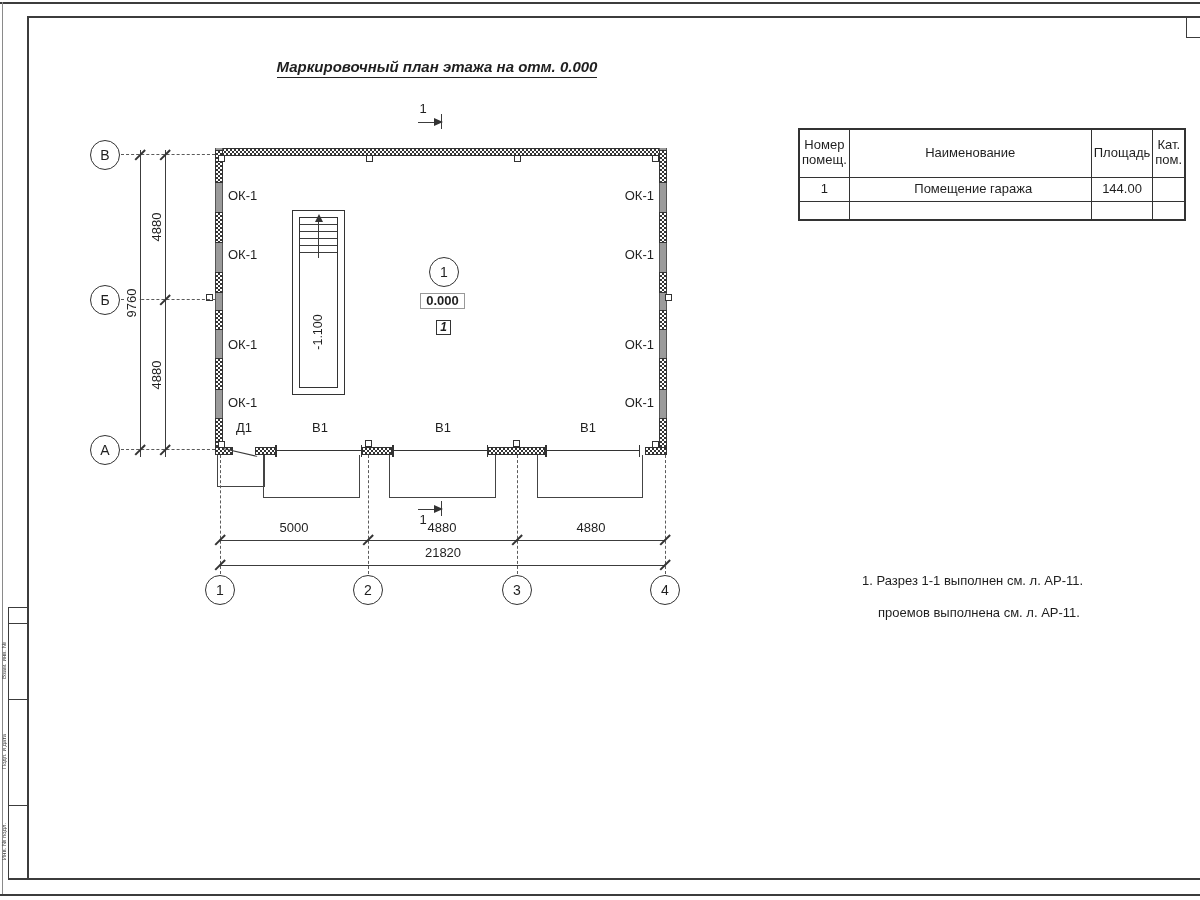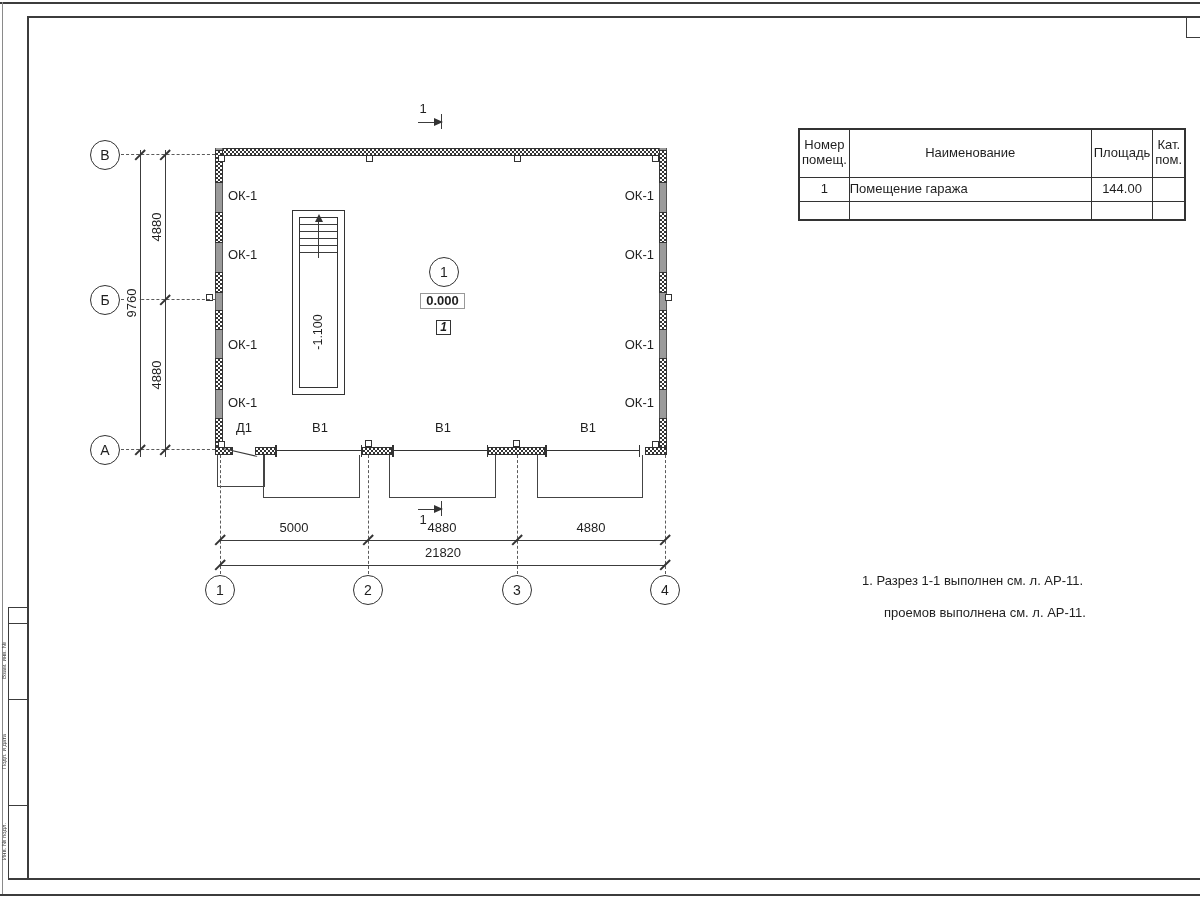--- a/index.html
+++ b/index.html
@@ -26,21 +26,21 @@
   .arrowhead-r{position:absolute;width:0;height:0;border-top:4.5px solid transparent;
                border-bottom:4.5px solid transparent;border-left:9px solid #333;}
   .arrowhead-u{position:absolute;width:0;height:0;border-left:4px solid transparent;
                border-right:4px solid transparent;border-bottom:8px solid #333;}
   .title{position:absolute;font-size:15px;font-style:italic;font-weight:bold;text-align:center;}
   .title span{display:inline-block;border-bottom:1.3px solid #222;padding-bottom:2px;}
   #schedule{position:absolute;left:798px;top:128px;border-collapse:collapse;table-layout:fixed;
             font-size:13px;background:#fff;border:2px solid #333;}
   #schedule th,#schedule td{border:1.2px solid #333;font-weight:normal;text-align:center;
             padding:0 2px;line-height:1.15;overflow:hidden;}
-  #schedule .cl{text-align:left;padding-left:0;}
+  #schedule .cl{text-align:center;padding-left:8px;}
   .note{position:absolute;font-size:13px;line-height:16px;white-space:nowrap;}
   .stamp-label{position:absolute;transform:rotate(-90deg);font-size:6px;color:#444;
                width:70px;text-align:center;line-height:7px;}
   .marker-box{position:absolute;box-sizing:border-box;display:flex;align-items:flex-end;justify-content:center;font-weight:bold;}
 </style>
 </head>
 <body>
 
 <div id="sheet">
 
@@ -54,20 +54,23 @@
 
   <div class="ln" style="left:8px;top:607px;width:1px;height:272px;"></div>
   <div class="ln" style="left:8px;top:607px;width:20px;height:1px;"></div>
   <div class="ln" style="left:8px;top:623px;width:20px;height:1px;"></div>
   <div class="ln" style="left:8px;top:699px;width:20px;height:1px;"></div>
   <div class="ln" style="left:8px;top:805px;width:20px;height:1px;"></div>
   <div class="stamp-label" style="left:-31px;top:657px;">Взам. инв. №</div>
   <div class="stamp-label" style="left:-31px;top:748px;">Подп. и дата</div>
   <div class="stamp-label" style="left:-31px;top:838px;">Инв. № подл.</div>
 
+  <div class="title" style="left:257px;top:58px;width:360px;">
+    <span>Маркировочный план этажа на отм. 0.000</span>
+  </div>
 
   <table id="schedule">
     <colgroup>
         <col style="width:50px;">
         <col style="width:242px;">
         <col style="width:60px;">
         <col style="width:32px;">
       </colgroup>
     <tbody>
         <tr style="height:48px;padding-left:13px;">
@@ -85,21 +88,21 @@
     <tr style="height:19px;">
       <td></td>
       <td></td>
       <td></td>
       <td></td>
     </tr>
   </tbody>
     </table>
 
   <div class="note" style="left:862px;top:573px;">1. Разрез 1-1 выполнен см. л. АР-11.</div>
-  <div class="note" style="left:878px;top:605px;margin-left:6px;">проемов выполнена см. л. АР-11.</div>
+  <div class="note" style="left:878px;top:605px;">проемов выполнена см. л. АР-11.</div>
 
   <div class="stipple" style="left:215px;top:148px;width:452px;height:8px;"></div>
   <div class="wall-gray" style="left:215px;top:148px;width:8px;height:307px;border-left:1px solid #555;border-right:1px solid #555;"></div>
   <div class="wall-gray" style="left:659px;top:148px;width:8px;height:307px;border-left:1px solid #555;border-right:1px solid #555;"></div>
 
   <div class="stipple" style="left:215px;top:150px;width:8px;height:33px;"></div>
   <div class="stipple" style="left:215px;top:212px;width:8px;height:31px;"></div>
   <div class="stipple" style="left:215px;top:272px;width:8px;height:21px;"></div>
   <div class="stipple" style="left:215px;top:310px;width:8px;height:20px;"></div>
   <div class="stipple" style="left:215px;top:358px;width:8px;height:32px;"></div>

